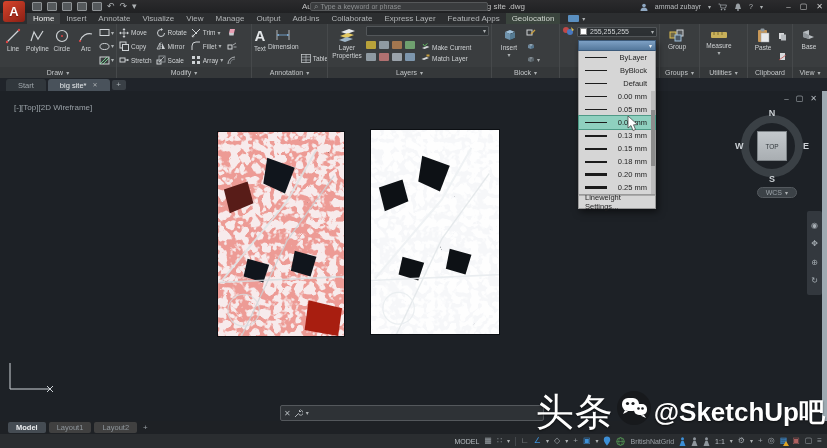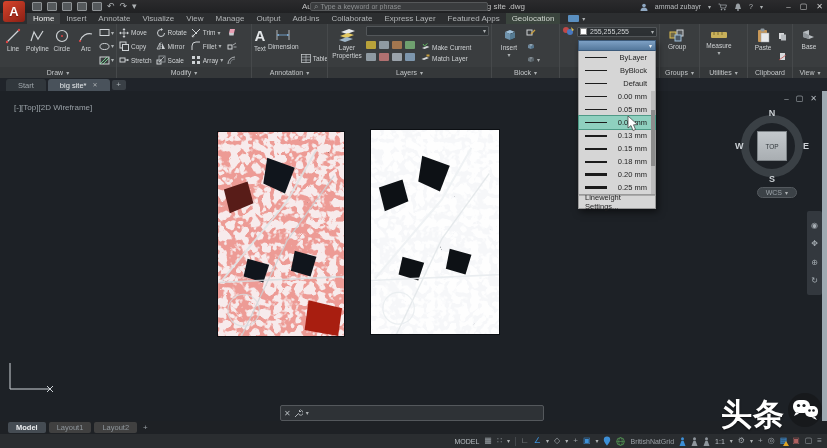--- a/index.html
+++ b/index.html
@@ -122,21 +122,21 @@
   .lw-item.sel { background:#8fd0bf; outline:1px solid #4f9a87; }
   .lw-scroll { position:absolute; right:0; top:40px; bottom:0; width:4px; background:#bdbdbd; }
   .lw-thumb { position:absolute; left:0; right:0; top:18%; height:55%; background:#8c8c8c; }
   .lw-footer { height:14px; background:#d6d6d6; border:1px solid #9a9a9a; border-top:1px solid #aaa;
     font-size:7.5px; color:#1e1e1e; display:flex; align-items:center; padding:0 6px; }
   .cursor { position:absolute; left:627px; top:116px; z-index:95; }
 
   
   .watermark { position:absolute; right:2px; bottom:10px; z-index:80; display:flex;
     align-items:center; color:#fff; }
-  .wm-prefix { font-size:31px; font-weight:bold; letter-spacing:1px; text-shadow:0 1px 2px #0009;text-align:center; }
+  .wm-prefix { font-size:38px; font-weight:normal; letter-spacing:1px; text-shadow:0 1px 2px #0009;text-align:center; }
   .wm-handle { font-size:26px; font-weight:bold; text-shadow:0 1px 2px #0009; }
   .wm-ghost { position:absolute; right:4px; bottom:26px; font-size:24px; font-weight:bold; color:#fff; opacity:.95; }
   .wm-logo { margin:0 2px 10px 2px; }
 </style>
 </head>
 <body>
 
 <div class="app">
 
   <div class="titlebar">
@@ -825,13 +825,14 @@
     <circle cx="18" cy="18" r="17" fill="#17191c"></circle>
     <rect x="6" y="8" width="17" height="13" rx="6" fill="#ffffff"></rect>
     <circle cx="11.5" cy="13.5" r="1.6" fill="#17191c"></circle>
     <circle cx="17" cy="13.5" r="1.6" fill="#17191c"></circle>
     <path d="M9 20 L7 24 L12 21.5 Z" fill="#ffffff"></path>
     <rect x="18" y="14" width="13" height="11" rx="5" fill="#ffffff"></rect>
     <circle cx="22.5" cy="18.5" r="1.3" fill="#17191c"></circle>
     <circle cx="26.5" cy="18.5" r="1.3" fill="#17191c"></circle>
     <path d="M28 25 L30 28 L24.5 25.5 Z" fill="#ffffff"></path>
   </svg>
+  <span class="wm-handle">@SketchUp吧</span>
 </div>
 
 </body></html>

